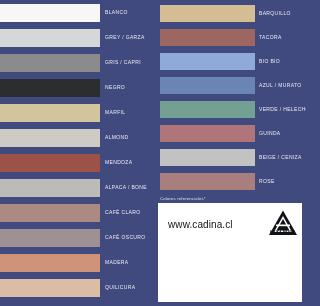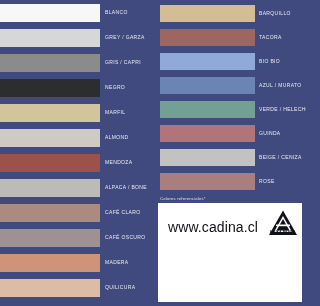--- a/index.html
+++ b/index.html
@@ -51,21 +51,21 @@
   #card{
     position:absolute;
     left:158px;top:203px;
     width:144px;height:99px;
     background:#ffffff;
   }
   #site-url{
     position:absolute;
     left:10px;top:16px;
     color:#111218;
-    font-size:14px;
+    font-size:10px;
     letter-spacing:0.1px;
     white-space:nowrap;
   }
   #brand-logo{
     position:absolute;
     right:4px;top:5px;
     width:30px;height:32px;
   }
   #brand-logo svg{display:block;}
   #brand-tagline{

